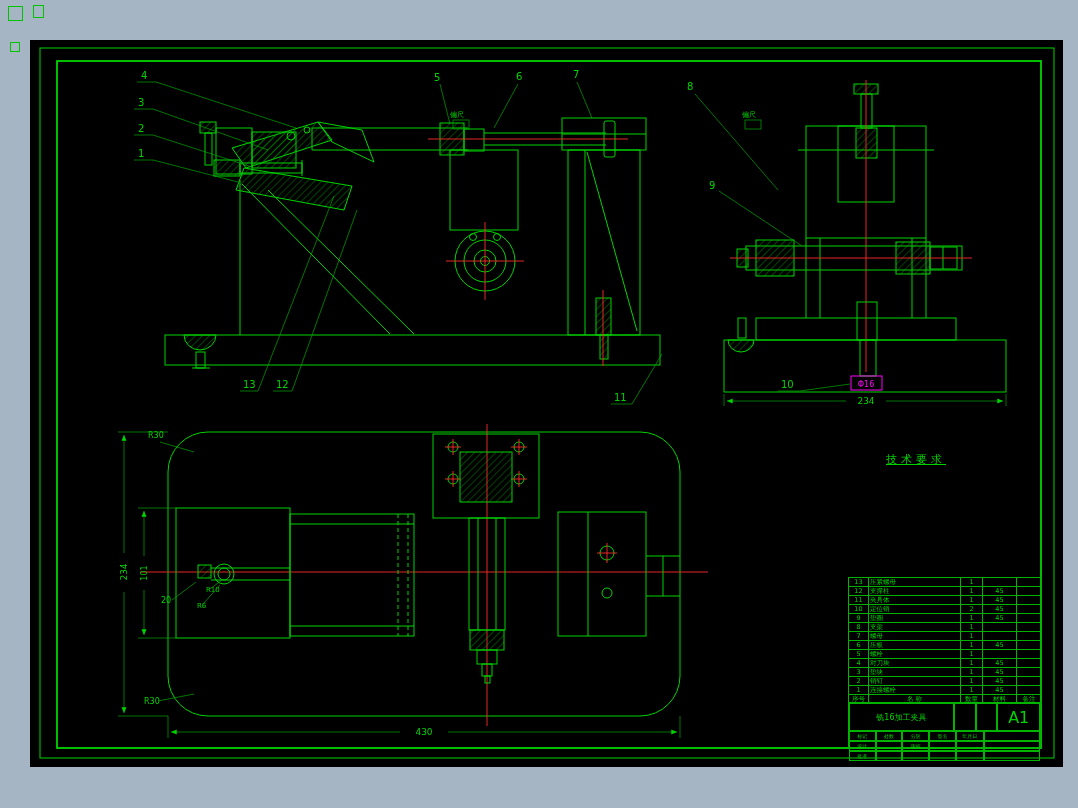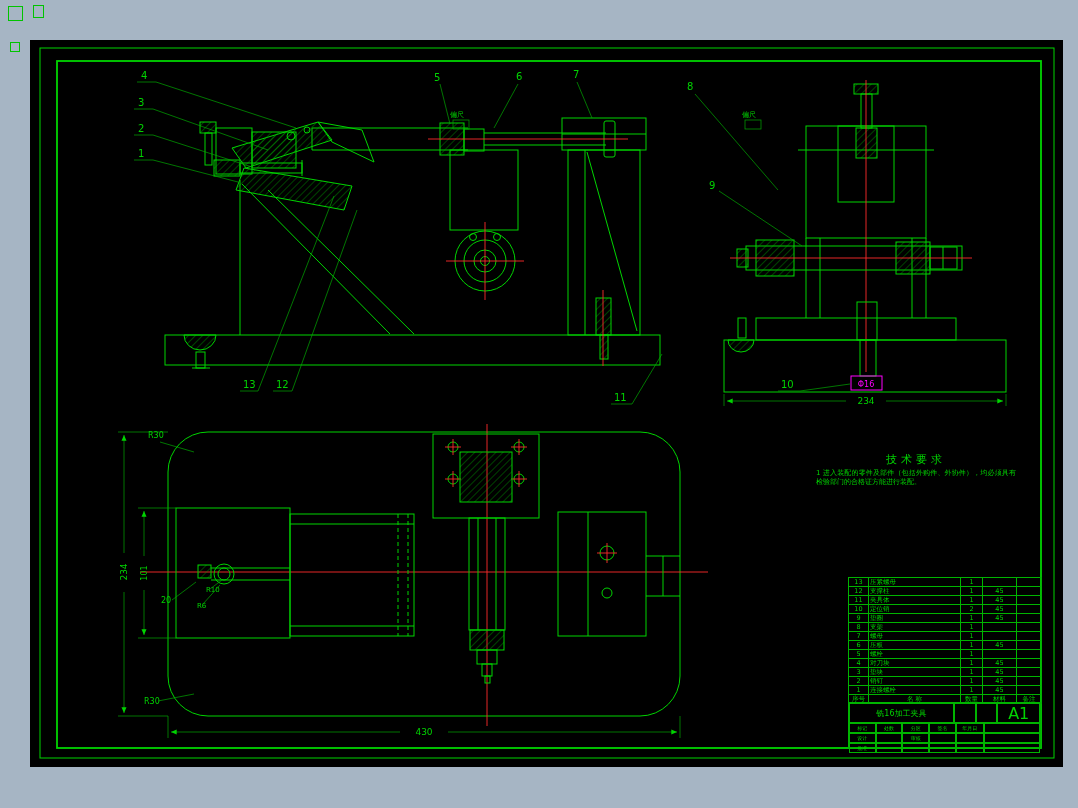--- a/index.html
+++ b/index.html
@@ -12,21 +12,21 @@
   .rd{stroke:#ff2a2a;fill:none;stroke-width:.9;}
   .ht{fill:url(#h45);stroke:#00d400;stroke-width:1;}
   .mg{stroke:#ff00ff;fill:none;stroke-width:1;}
   .gtx{fill:#00d400;}
   .mtx{fill:#ff00ff;}
   .dsh{stroke-dasharray:4 3;}
   .artifact{position:absolute;border:1px solid #00c400;background:transparent;}
   
   .overlay{position:absolute;color:#00d400;}
   #techreq{left:816px;top:452px;width:200px;}
-  #techreq .tr-title{font-size:11px;text-align:center;letter-spacing:4px;margin-bottom:2px;}
+  #techreq .tr-title{font-size:11px;text-align:center;letter-spacing:4px;margin-bottom:2px;text-decoration:underline;}
   #techreq .tr-line{font-size:7px;line-height:1.25;text-align:justify;}
   
   #bom{left:848px;top:577px;width:193px;}
   #bom table{border-collapse:collapse;width:193px;table-layout:fixed;}
   #bom td,#bom th{border:1px solid #00b400;font-size:6.5px;font-weight:normal;color:#00d400;
       height:8px;padding:0 1px;overflow:hidden;white-space:nowrap;text-align:center;line-height:8px;}
   #bom td.nm{text-align:left;}
   
   #tblock{left:848px;top:702px;width:193px;height:46px;border:1px solid #00b400;box-sizing:border-box;}
   #tblock .row{display:flex;box-sizing:border-box;}
@@ -274,21 +274,20 @@
         <line x1="292" y1="391" x2="357" y2="210" class="thin"></line>
       <text x="243" y="388" font-size="10" class="gtx">13</text>
       <line x1="240" y1="391" x2="258" y2="391" class="thin"></line>
         <line x1="258" y1="391" x2="334" y2="196" class="thin"></line>
     </g>
   </svg>
 
   
   <div id="techreq" class="overlay">
     <div class="tr-title">技术要求</div>
-    <div class="tr-line">1 进入装配的零件及部件（包括外购件、外协件），均必须具有检验部门的合格证方能进行装配。</div>
   </div>
 
   
   <div id="bom" class="overlay">
     <table>
       <colgroup>
           <col style="width:20px">
           <col style="width:92px">
           <col style="width:22px">
           <col style="width:34px">
@@ -392,21 +391,21 @@
             <th>数量</th>
             <th>材料</th>
             <th>备注</th>
           </tr>
       </tbody>
     </table>
   </div>
 
   
   <div id="tblock" class="overlay">
-    <div class="row" style="height:20px;">
+    <div class="row" style="height:28px;">
       <div class="cell tb-title" style="width:106px;">铣16加工夹具</div>
       <div class="cell" style="width:22px;"></div>
       <div class="cell" style="width:22px;"></div>
       <div class="cell tb-size" style="width:43px;">A1</div>
     </div>
     <div class="row" style="height:10px;">
       <div class="cell tb-tiny" style="width:27px;">标记</div>
       <div class="cell tb-tiny" style="width:27px;">处数</div>
       <div class="cell tb-tiny" style="width:27px;">分区</div>
       <div class="cell tb-tiny" style="width:27px;">签名</div>

